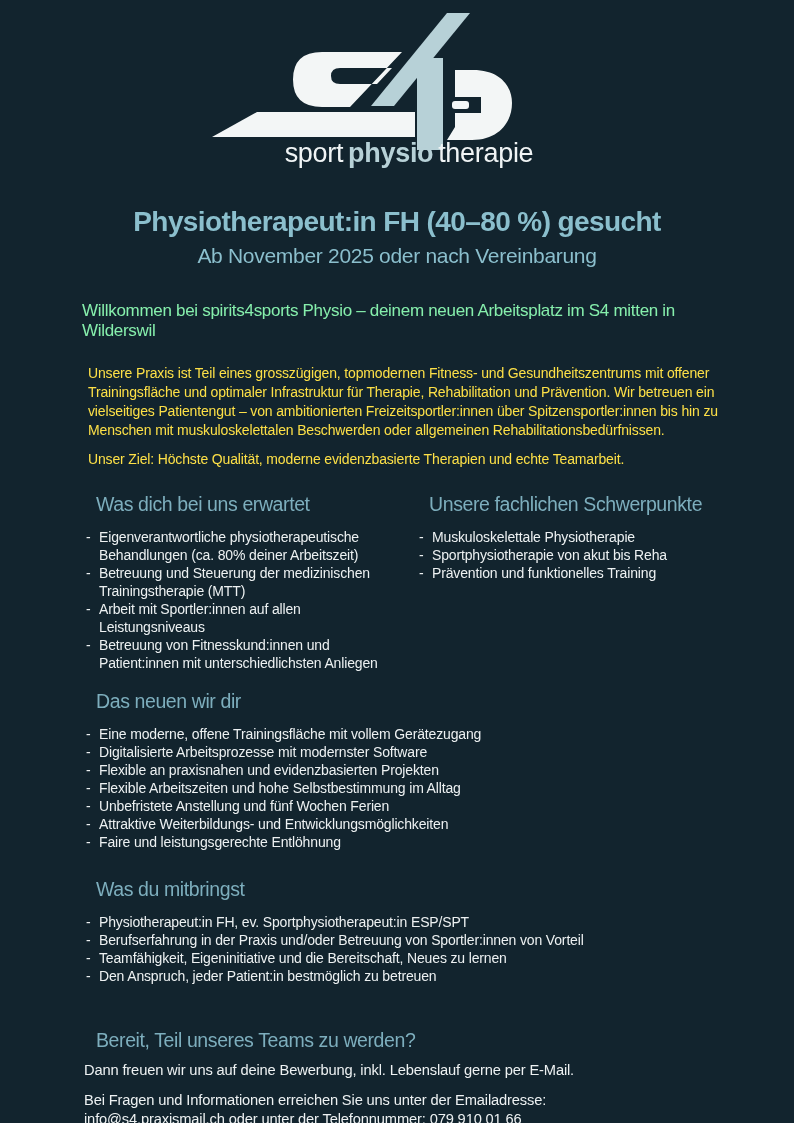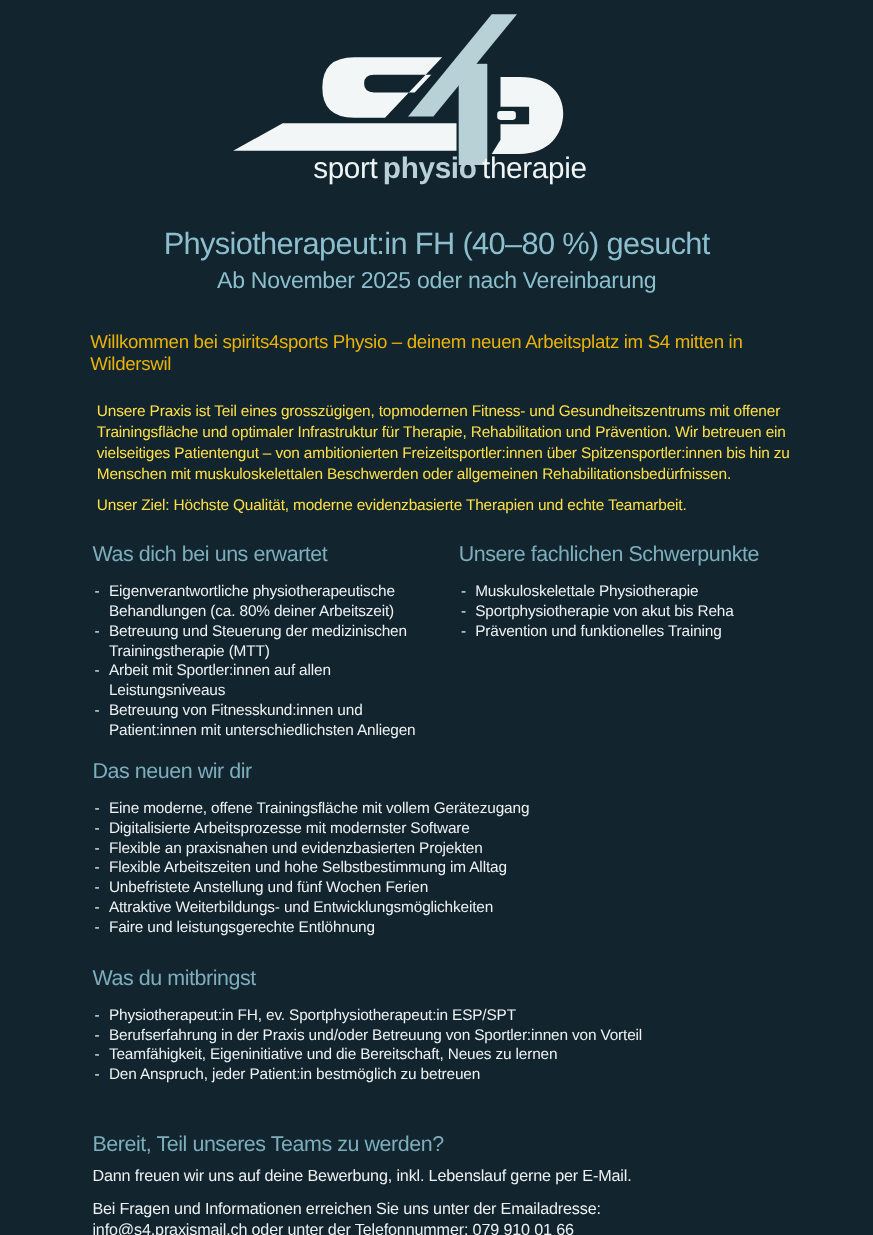--- a/index.html
+++ b/index.html
@@ -18,42 +18,42 @@
   .wordmark{
     position:absolute;top:138px;left:0;width:100%;
     text-align:center;font-size:27px;letter-spacing:-0.3px;color:#f0f4f5;
     padding-left:24px;box-sizing:border-box;
   }
   .wordmark b{color:#b7d1d7;font-weight:bold;margin:0 0.18em;}
   
   .title{
     margin:34px 40px 0;
     text-align:center;
-    font-size:28px;font-weight:normal;
+    font-size:28px;font-weight:bold;
     color:#8bbfcd;letter-spacing:-0.6px;
   }
   .subtitle{
     margin-top:6px;text-align:center;
     font-size:21px;color:#8bbfcd;letter-spacing:-0.3px;
   }
   
   .content{padding:0 58px 0 84px;}
   .welcome{
     margin:33px 0 0 -2px;
     font-size:17px;font-weight:normal;
-    color:#eab308;letter-spacing:-0.3px;
+    color:#86efac;letter-spacing:-0.3px;
   }
   .para{
     margin:23px 0 0 4px;
     font-size:14px;line-height:19px;letter-spacing:-0.15px;
     max-width:664px;color:#fde047;
   }
   .goal{margin-top:10px;}
   h3{
-    margin:0 0 12px;
+    margin:0 12px 12px;
     font-size:19.5px;font-weight:normal;
     color:#7daebd;letter-spacing:-0.4px;
   }
   .columns{display:flex;margin-top:24px;}
   .col-left{width:333px;flex:none;padding-right:14px;box-sizing:border-box;}
   .col-right{flex:1;}
   ul{list-style:none;margin:0;padding:0;}
   li{display:flex;font-size:14px;line-height:18px;letter-spacing:-0.15px;color:#edf1f2;}
   .dash{flex:none;width:15px;padding-left:2px;box-sizing:border-box;}
   .sec-offer{margin-top:18px;}

